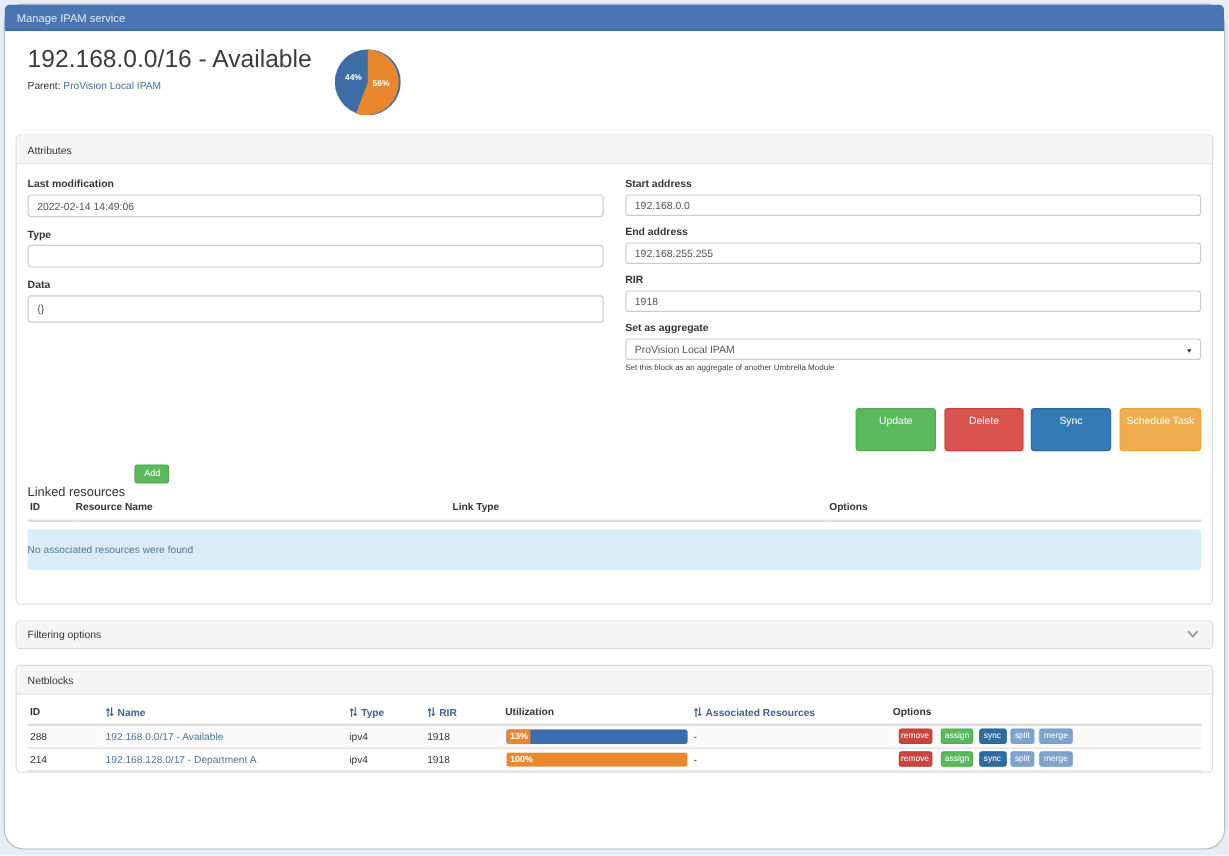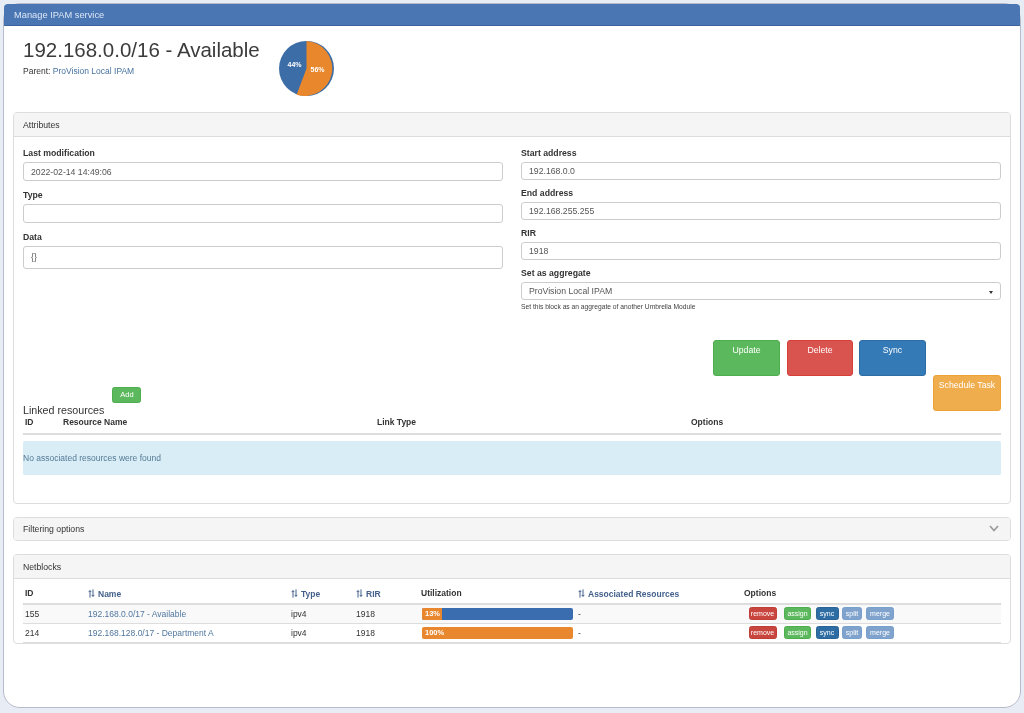--- a/index.html
+++ b/index.html
@@ -178,21 +178,21 @@
               <label>RIR</label>
               <div class="ctl">1918</div>
             </div>
             <div class="form-group">
               <label>Set as aggregate</label>
               <div class="ctl selectbox">ProVision Local IPAM<span class="caret"></span></div>
               <div class="help">Set this block as an aggregate of another Umbrella Module</div>
             </div>
           </div>
         </div>
-        <div id="btnrow"><span class="btn btn-success">Update</span><span class="btn btn-danger" style="margin-left:7px;width:66px;">Delete</span><span class="btn btn-primary" style="margin-left:6px;">Sync</span><span class="btn btn-warning btn-st" style="margin-left:7px;margin-top:35px;">Schedule Task</span></div>
+        <div id="btnrow"><span class="btn btn-success">Update</span><span class="btn btn-danger" style="margin-left:7px;width:66px;">Delete</span><span class="btn btn-primary" style="margin-left:6px;">Sync</span><span class="btn btn-warning btn-st" style="margin-left:7px;">Schedule Task</span></div>
         <div id="linked-h">
           <span class="title">Linked resources</span><span class="btn-add">Add</span>
         </div>
         <table id="linked-table">
           <tbody>
               <tr>
             <th style="width:38px;">ID</th>
             <th style="width:314px;">Resource Name</th>
             <th style="width:314px;">Link Type</th>
             <th>Options</th>
@@ -234,21 +234,21 @@
                     <path d="M5 0.4 V7.4 M5 7.4 L3.7 5.9 M5 7.4 L6.3 5.9" stroke="#44618c" stroke-width="1" fill="none"></path>
                   </svg>RIR</th>
             <th style="width:157px;">Utilization</th>
             <th style="width:166px;" class="sort"><svg class="sorticon" width="7" height="9" viewBox="0 0 7 9">
                     <path d="M2 8.6 V1.6 M2 1.6 L0.7 3.1 M2 1.6 L3.3 3.1" stroke="#44618c" stroke-width="1" fill="none"></path>
                     <path d="M5 0.4 V7.4 M5 7.4 L3.7 5.9 M5 7.4 L6.3 5.9" stroke="#44618c" stroke-width="1" fill="none"></path>
                   </svg>Associated Resources</th>
             <th>Options</th>
           </tr>
           <tr class="odd">
-            <td>155</td>
+            <td>288</td>
             <td><a href="#">192.168.0.0/17 - Available</a></td>
             <td>ipv4</td>
             <td>1918</td>
             <td>
                   <div class="progress">
                     <div class="fill" style="width:19.5px;">13%</div>
                   </div>
                 </td>
             <td>-</td>
             <td>

